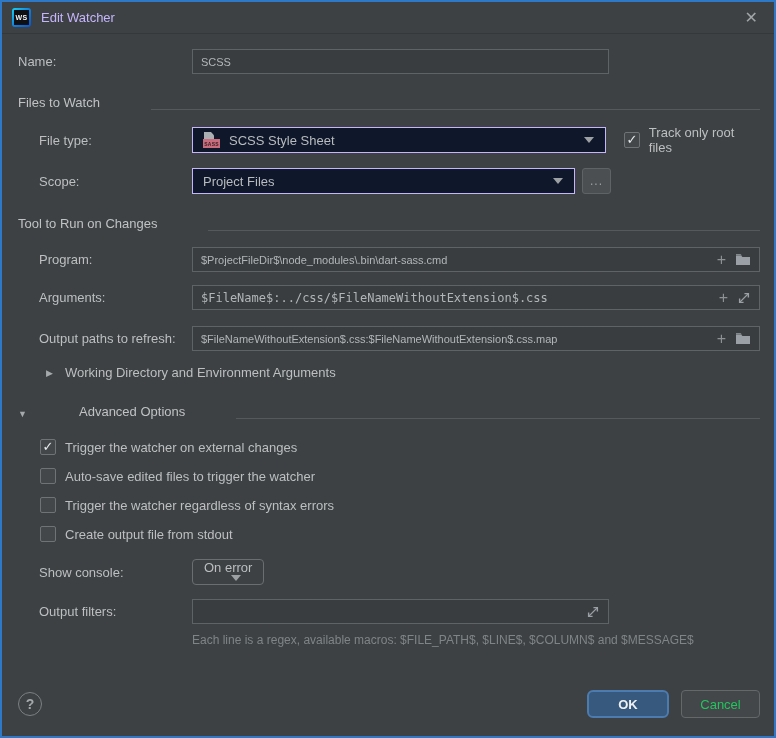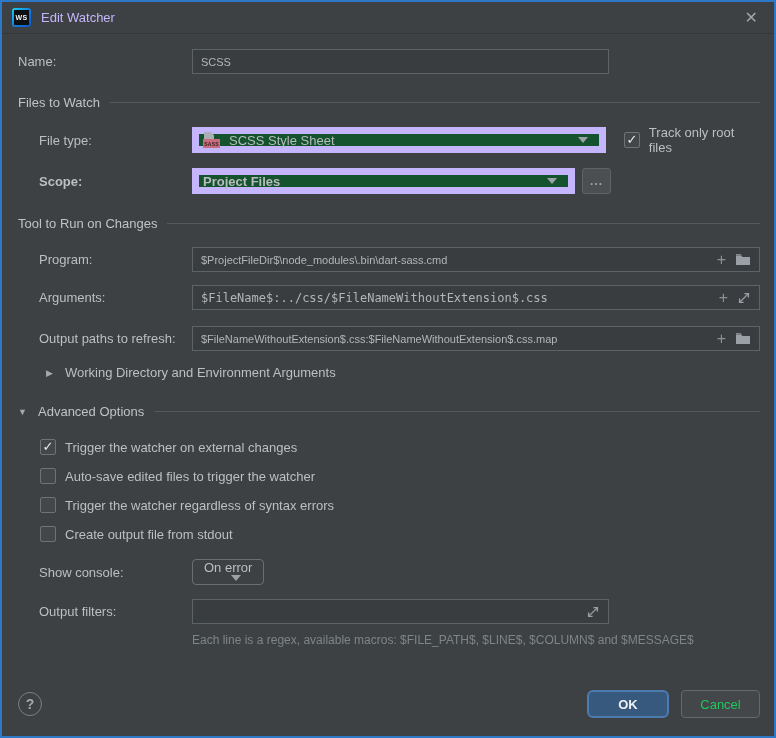--- a/index.html
+++ b/index.html
@@ -70,25 +70,25 @@
   .field-icons {
     position: absolute; right: 9px; top: 0; bottom: 0;
     display: flex; align-items: center; gap: 9px;
     pointer-events: auto;
   }
   .plus-icon { color: #8d9194; font-size: 16px; line-height: 1; font-weight: normal; }
   .svg-ico { display: block; }
 
   
   .combo {
-    background: #14532d;
-    border: 7px solid #c4b5fd;
+    background: #0f172a;
+    border: 1px solid #c4b5fd;
     height: 26px;
     display: flex; align-items: center;
-    padding: 0 4px;
+    padding: 0 10px;
     position: relative;
     color: #b8bcbe;
   }
   .combo .arrow {
     position: absolute; right: 11px;
     width: 0; height: 0;
     border-left: 5px solid transparent;
     border-right: 5px solid transparent;
     border-top: 6px solid #9da1a4;
   }
@@ -122,21 +122,21 @@
     position: absolute; bottom: 0; left: 0;
     width: 17px; height: 9px;
     background: #c96c7d;
     color: #3c2026;
     font-size: 5px; font-weight: bold;
     display: flex; align-items: center; justify-content: center;
     letter-spacing: .2px;
   }
 
   
-  .section { display: flex; align-items: center; }
+  .section { display: flex; align-items: flex-end; gap: 41px; }
   .section .sec-title { color: #c0c2c4; white-space: nowrap; }
   .section .line { flex: 1; height: 1px; background: #55595c; margin-left: 10px; }
   .section .tri { color: #a6a9ab; font-size: 9px; margin-right: 10px; width: 10px; }
 
   
   .cb {
     width: 16px; height: 16px;
     background: #43474a;
     border: 1px solid #6f7376;
     border-radius: 2px;
@@ -235,21 +235,21 @@
         </span>
         <span>SCSS Style Sheet</span>
         <span class="arrow"></span>
       </div>
       <div class="row" style="margin-left:18px;">
         <span class="cb checked"></span>
         <span class="cb-label">Track only root files</span>
       </div>
     </div>
 
-    <div class="row" style="margin-bottom:8px;font-weight:bold;">
+    <div class="row" style="margin-bottom:8px;">
       <span class="lbl indent">Scope:</span>
       <div class="combo" style="width:383px;">
         <span>Project Files</span>
         <span class="arrow"></span>
       </div>
       <div class="browse-btn">...</div>
     </div>
 
     <div class="section" style="margin:22px 0 16px;">
       <span class="sec-title">Tool to Run on Changes</span>

